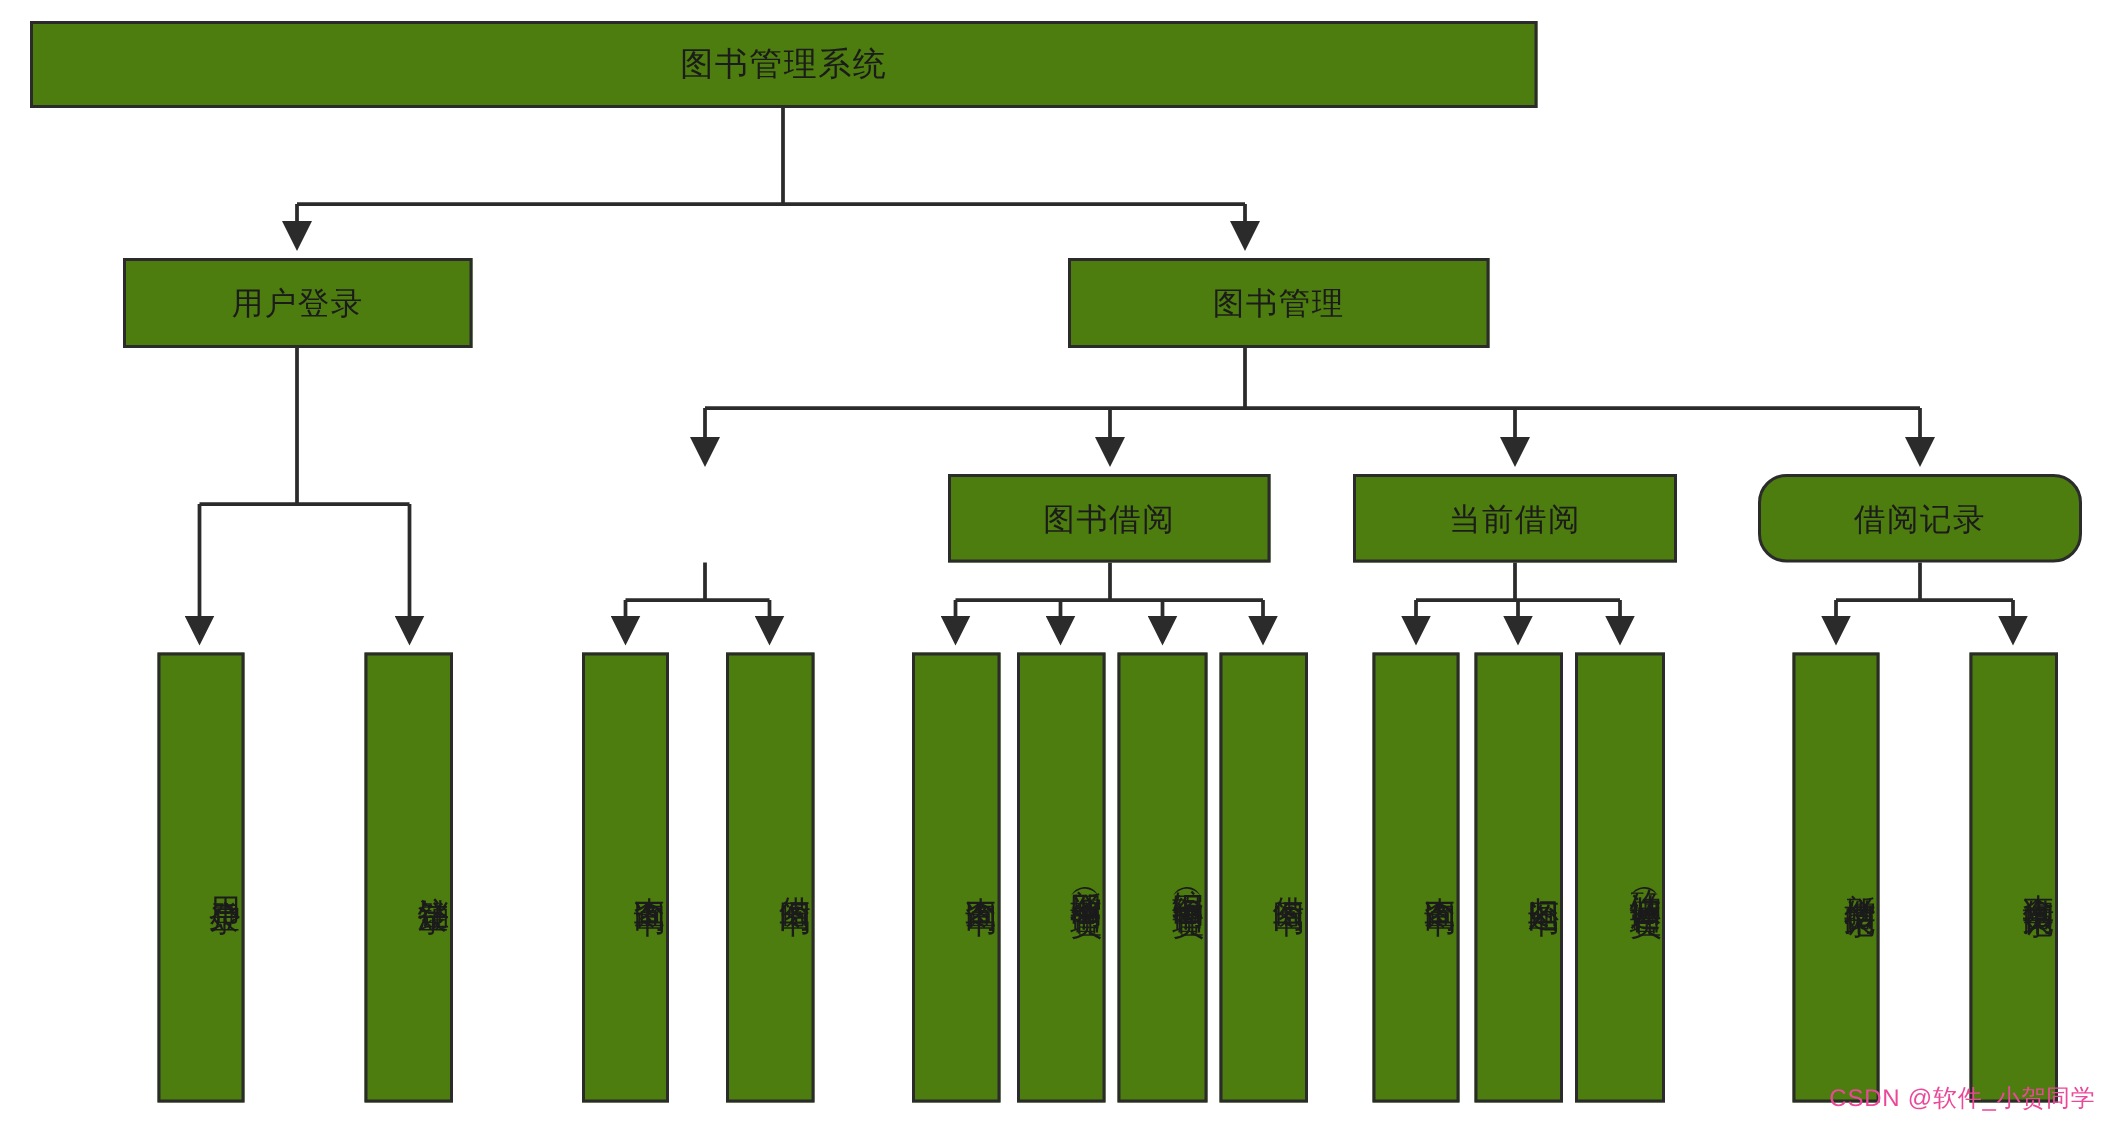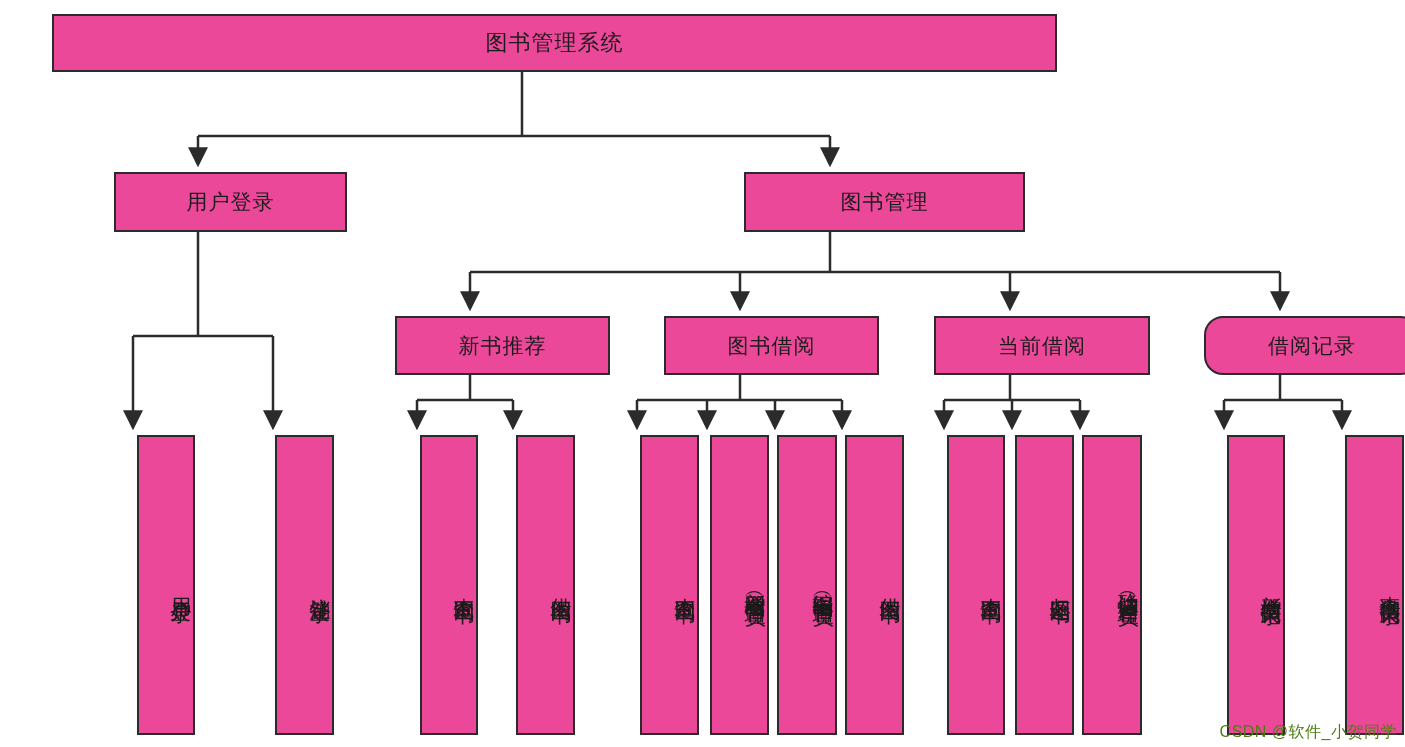--- a/index.html
+++ b/index.html
@@ -21,27 +21,26 @@
     position: absolute;
     left: 0;
     top: 0;
     width: 1405px;
     height: 747px;
   }
   .node {
     position: absolute;
     box-sizing: border-box;
     border: 2.5px solid #2b2b2b;
-    background: #ec4899;
+    background: #4d7c0f;
     display: flex;
     align-items: center;
     justify-content: center;
     color: #1b1b1b;
     z-index: 2;
-    margin-left: 32px;
   }
   .node.h {
     font-size: 21px;
     letter-spacing: 1px;
     white-space: nowrap;
   }
   .node.root {
     font-size: 22px;
   }
   .node.v {
@@ -58,21 +57,21 @@
   .node.v .vtext {
     writing-mode: vertical-rl;
     text-orientation: upright;
     display: block;
   }
   .watermark {
     position: absolute;
     right: 8px;
     bottom: 4px;
     font-size: 16px;
-    color: #4d7c0f;
+    color: #ec4899;
     letter-spacing: 0.5px;
     z-index: 3;
     white-space: nowrap;
   }
 </style>
 </head>
 <body>
 
 <div id="stage">
 
@@ -130,23 +129,20 @@
     <span>图书管理系统</span>
   </div>
 
   <div class="node h" style="left:82px; top:172px; width:233px; height:60px;">
     <span>用户登录</span>
   </div>
   <div class="node h" style="left:712px; top:172px; width:281px; height:60px;">
     <span>图书管理</span>
   </div>
 
-  <div class="node h" style="left:363px; top:316px; width:215px; height:59px;">
-    <span>新书推荐</span>
-  </div>
   <div class="node h" style="left:632px; top:316px; width:215px; height:59px;">
     <span>图书借阅</span>
   </div>
   <div class="node h" style="left:902px; top:316px; width:216px; height:59px;">
     <span>当前借阅</span>
   </div>
   <div class="node h" style="left:1172px; top:316px; width:216px; height:59px;border-radius:19px;">
     <span>借阅记录</span>
   </div>
 

